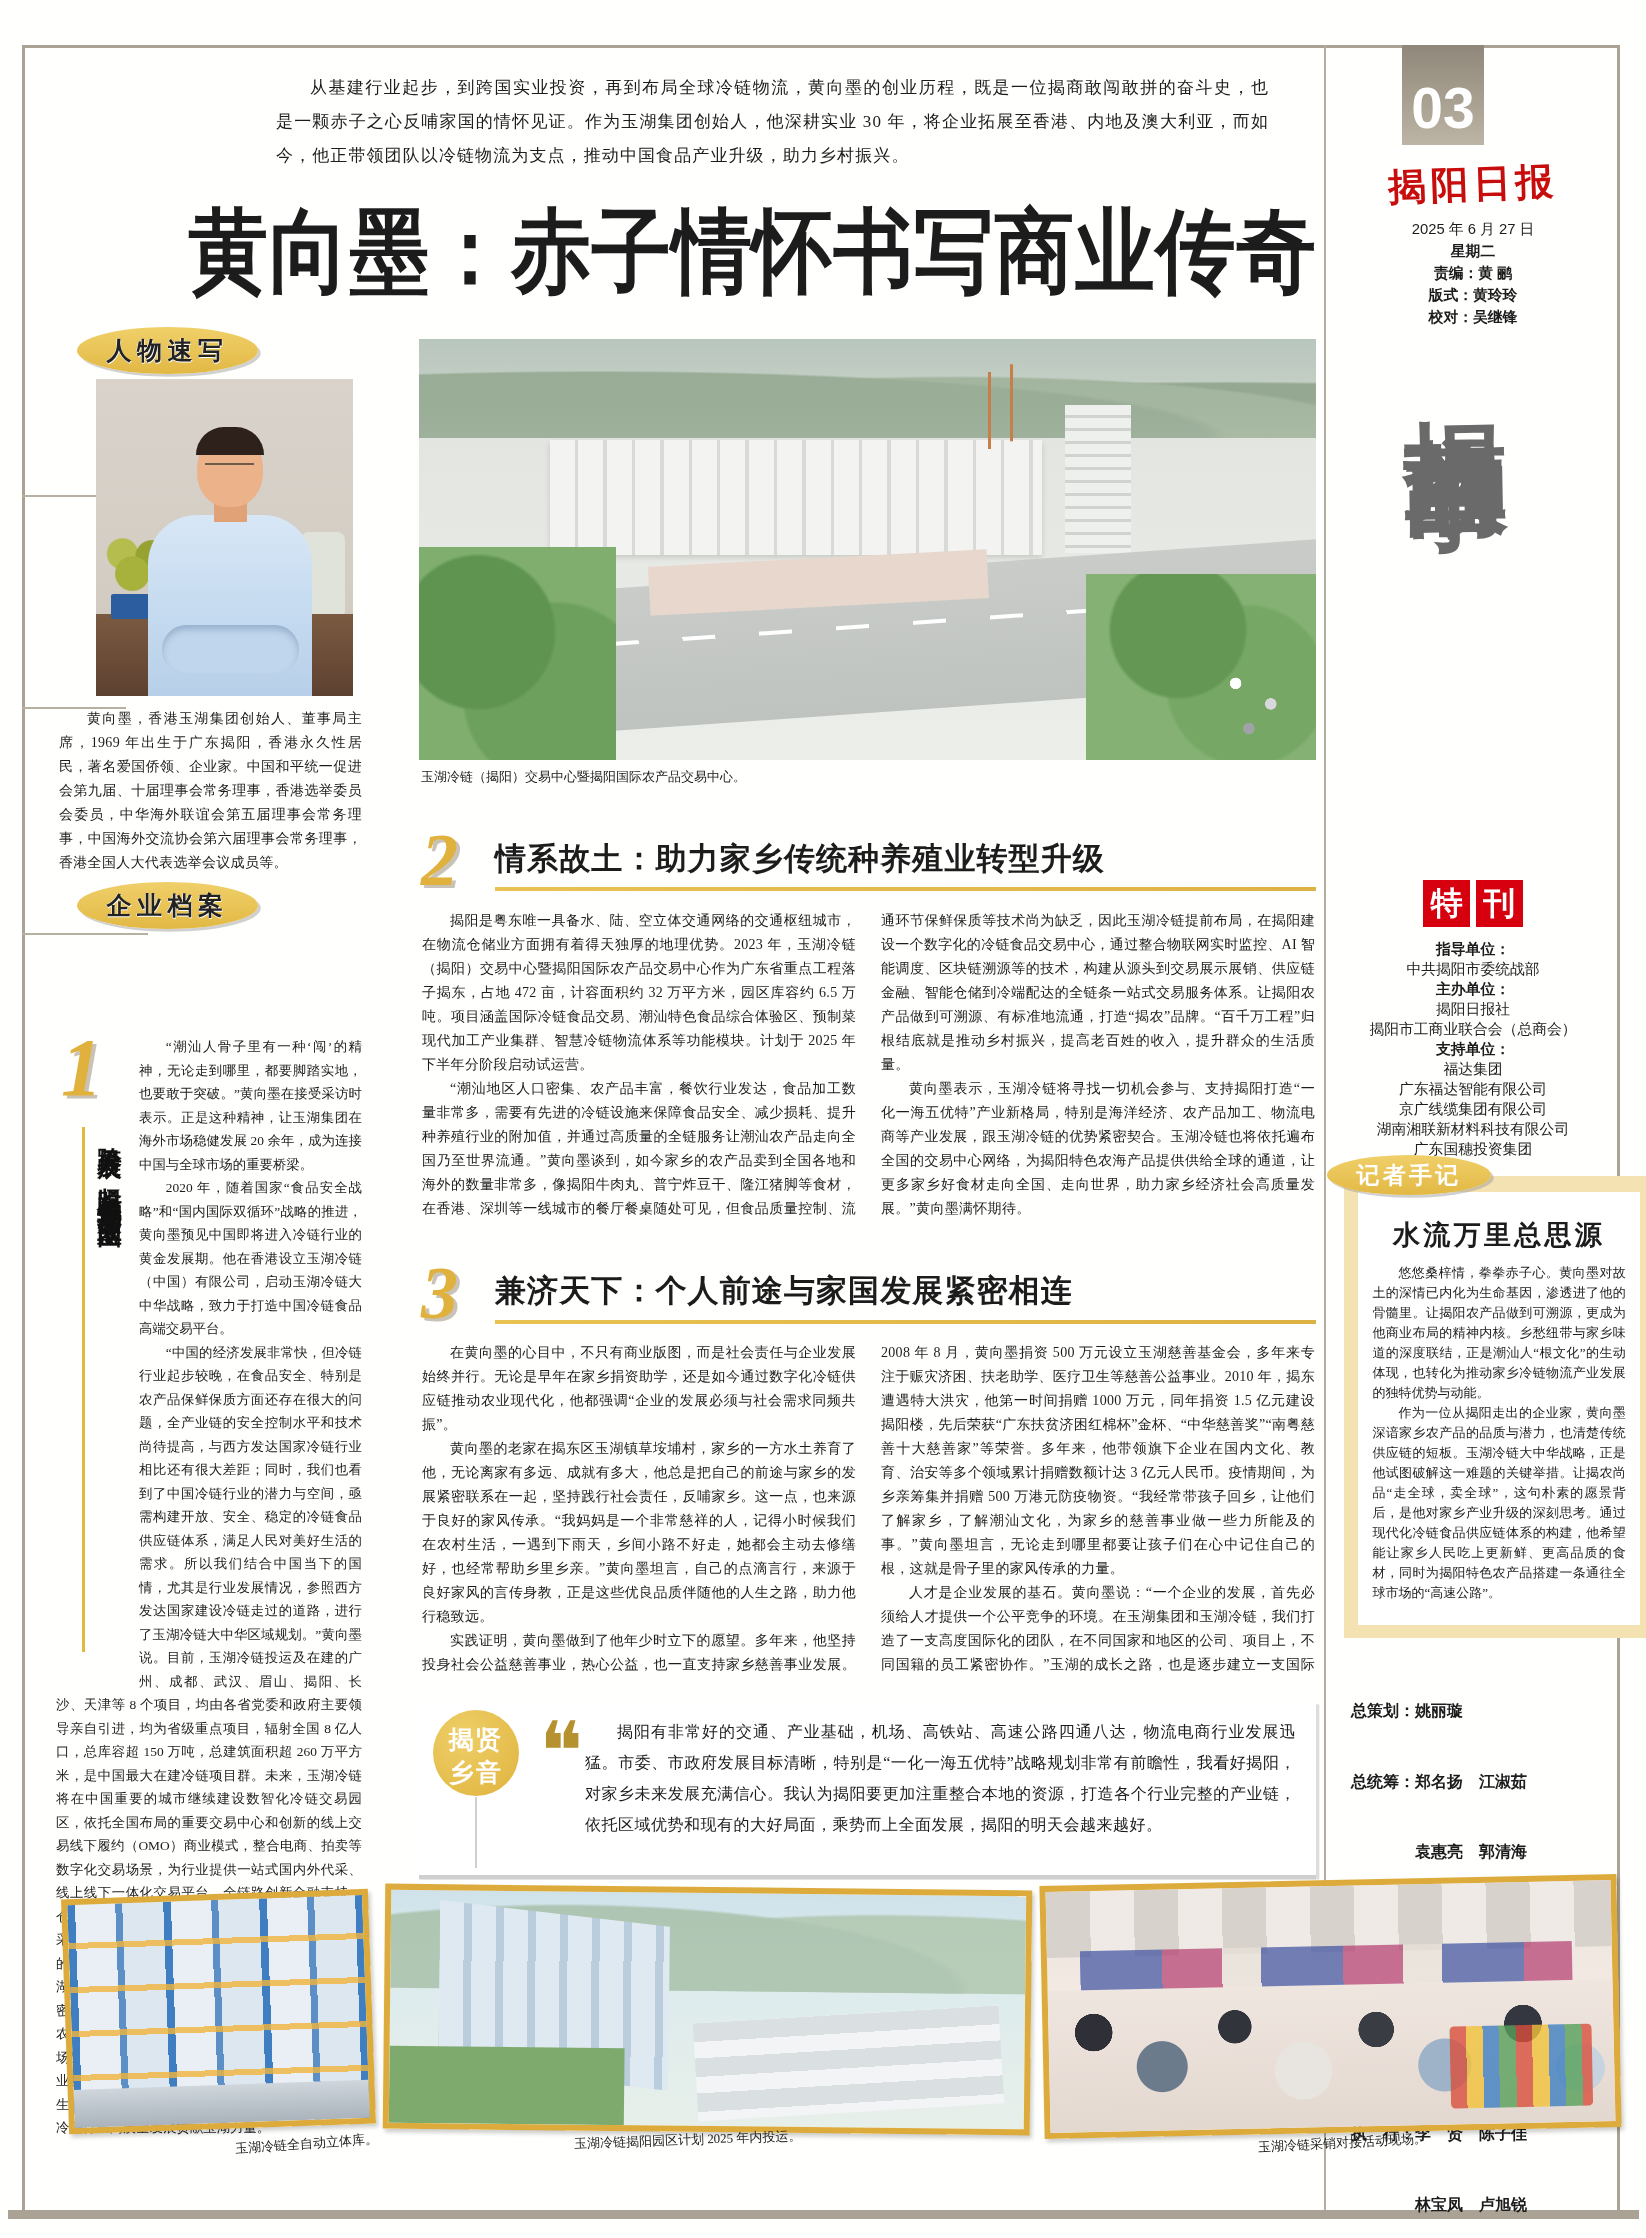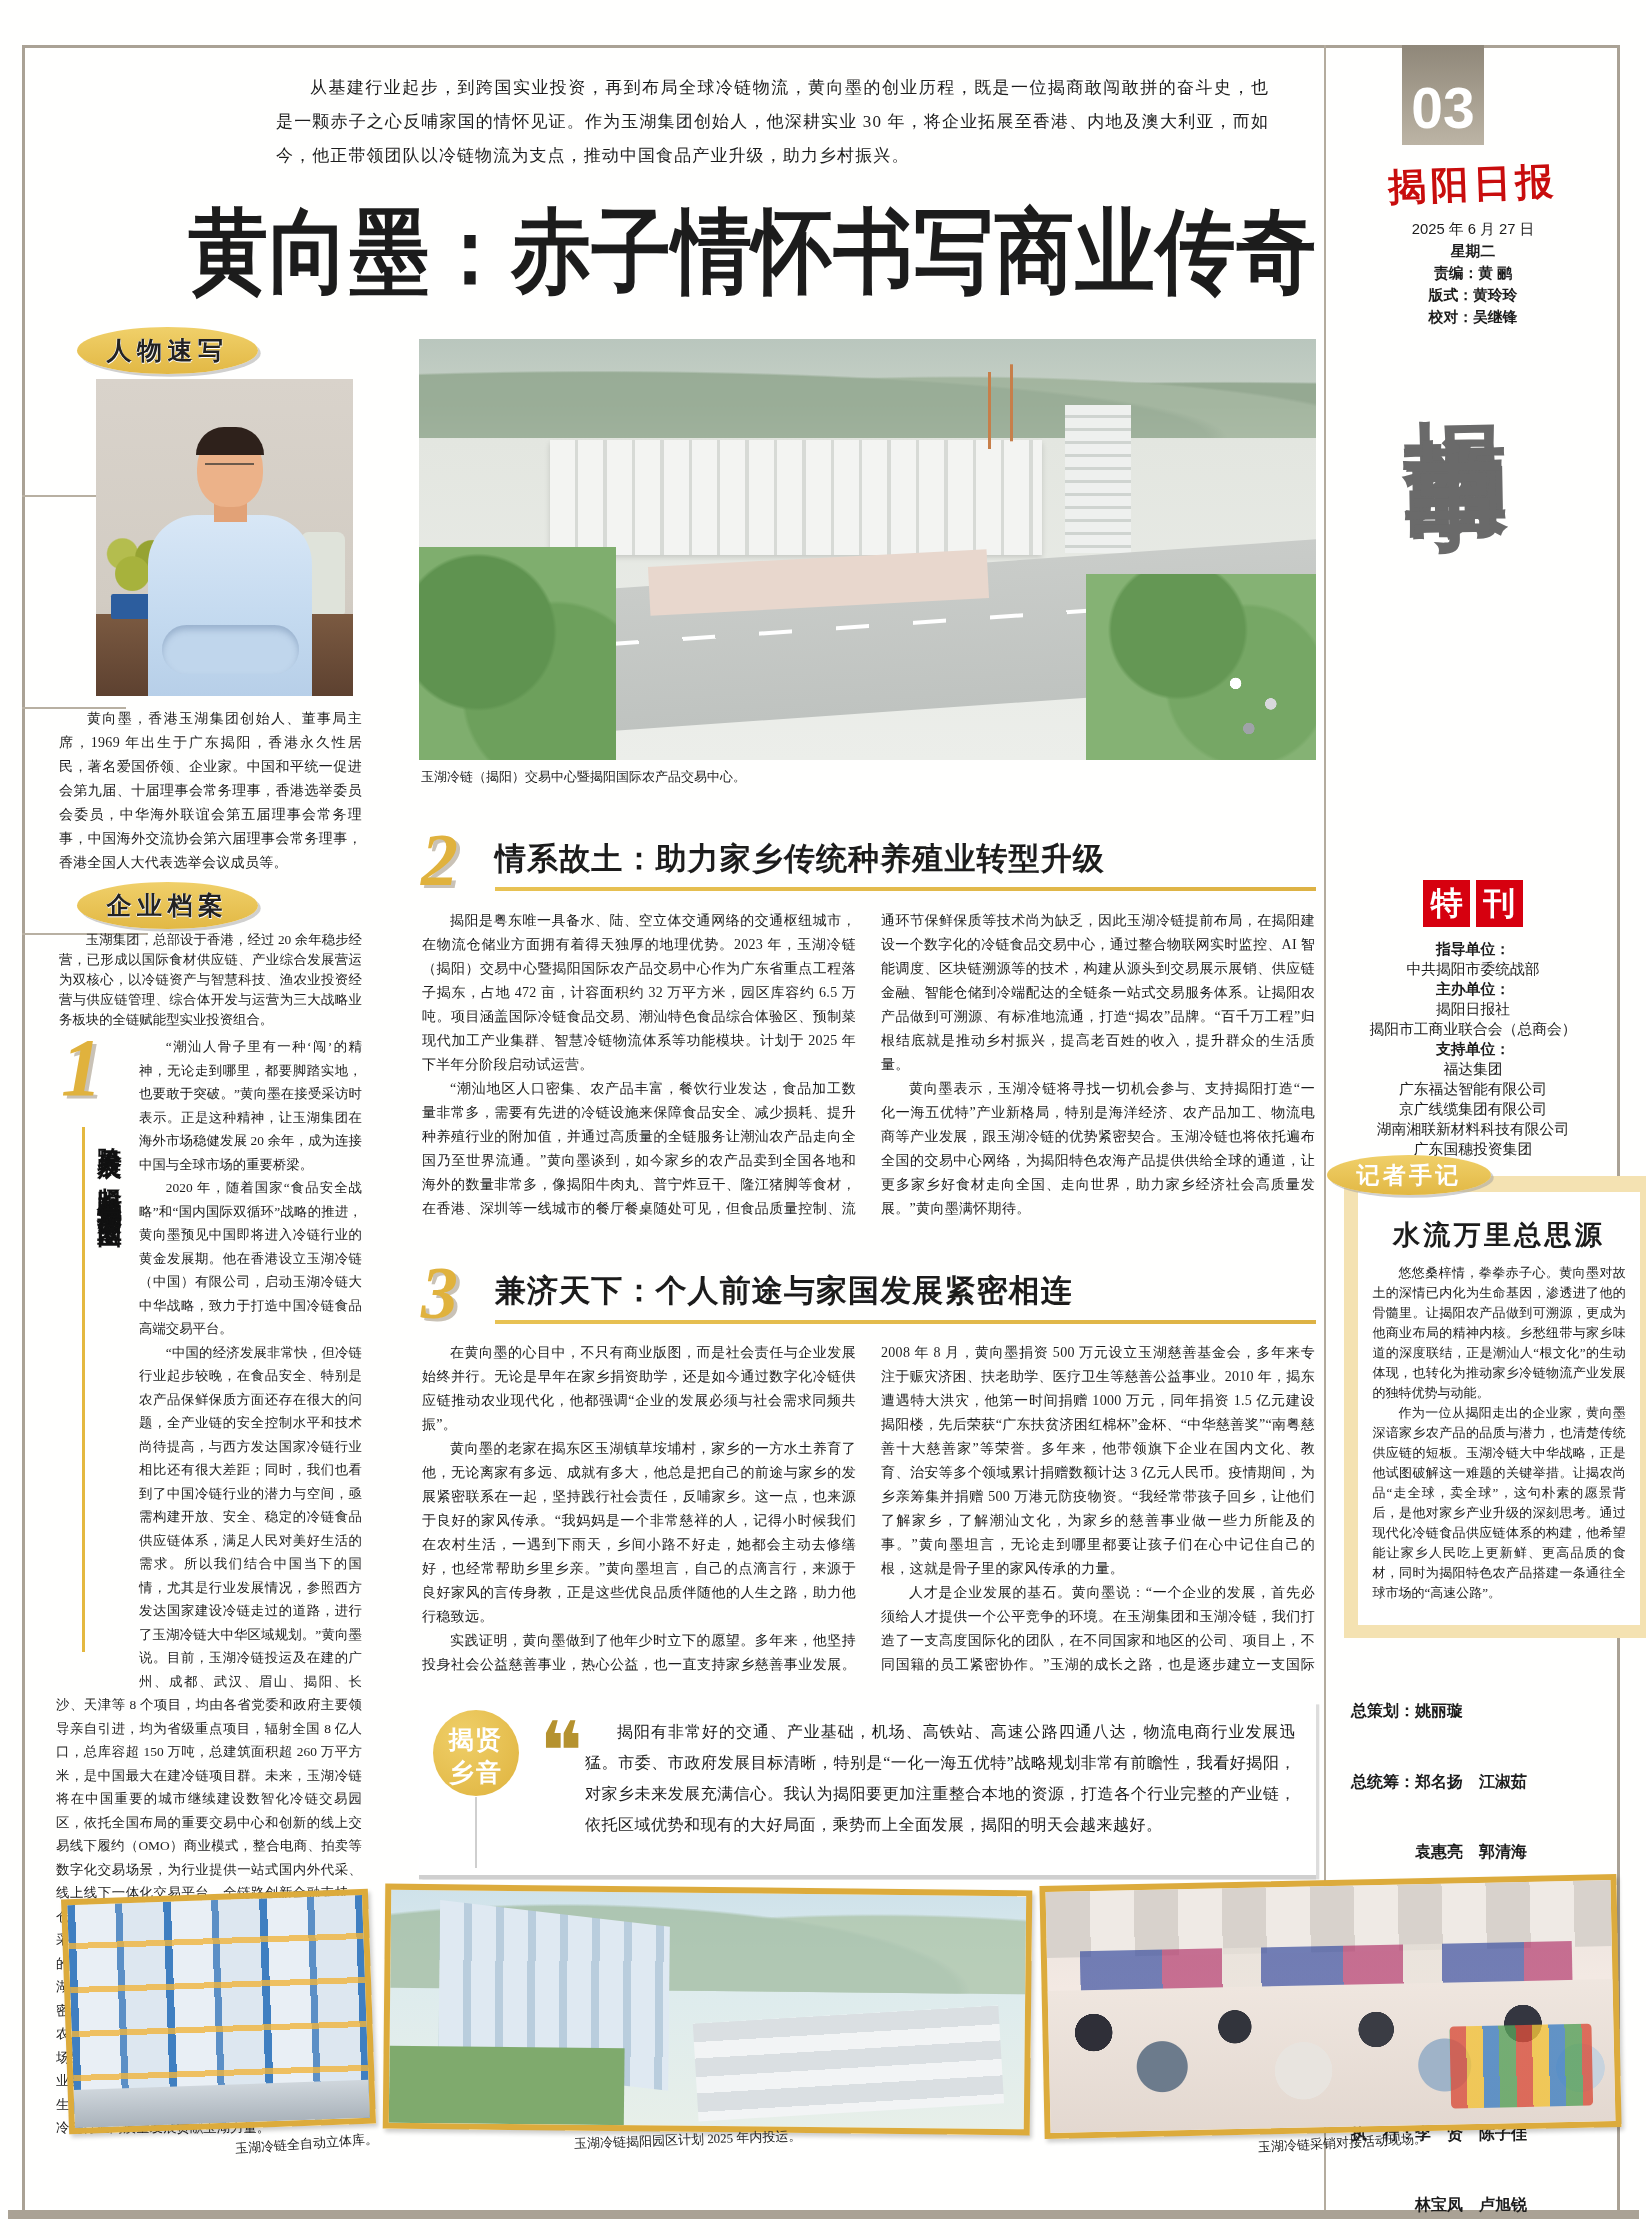--- a/index.html
+++ b/index.html
@@ -167,23 +167,20 @@
   </div>
 
   <div class="abs body-txt just indent" style="left:59px;top:707px;width:303px;height:171px;overflow:hidden;font-size:14px;line-height:24px;">
     <p>黄向墨，香港玉湖集团创始人、董事局主席，1969 年出生于广东揭阳，香港永久性居民，著名爱国侨领、企业家。中国和平统一促进会第九届、十届理事会常务理事，香港选举委员会委员，中华海外联谊会第五届理事会常务理事，中国海外交流协会第六届理事会常务理事，香港全国人大代表选举会议成员等。</p>
   </div>
 
   <div class="abs oval oval-dark" style="left:77px;top:882px;width:181px;height:47px;line-height:47px;font-size:25px;letter-spacing:5.5px;">
     <span>企业档案</span>
   </div>
 
-  <div class="abs just indent" style="left:59px;top:930px;width:303px;height:101px;overflow:hidden;font-size:13.4px;line-height:20px;">
-    <p>玉湖集团，总部设于香港，经过 20 余年稳步经营，已形成以国际食材供应链、产业综合发展营运为双核心，以冷链资产与智慧科技、渔农业投资经营与供应链管理、综合体开发与运营为三大战略业务板块的全链赋能型实业投资组合。</p>
-  </div>
 
   <div class="abs secnum" style="left:61px;top:1027px;">1</div>
   <div class="abs vline" style="left:82px;top:1127px;height:525px;"></div>
   <div class="abs vtitle" style="left:93px;top:1127px;height:553px;">跨界发展：紧跟时代浪潮拓展商业蓝图</div>
   <div class="abs just indent" style="left:56px;top:1035px;width:306px;height:1131px;overflow:hidden;font-size:13.4px;line-height:23.5px;">
     <div style="float:left;width:83px;height:654px;"></div>
     <p>“潮汕人骨子里有一种‘闯’的精神，无论走到哪里，都要脚踏实地，也要敢于突破。”黄向墨在接受采访时表示。正是这种精神，让玉湖集团在海外市场稳健发展 20 余年，成为连接中国与全球市场的重要桥梁。</p>
     <p>2020 年，随着国家“食品安全战略”和“国内国际双循环”战略的推进，黄向墨预见中国即将进入冷链行业的黄金发展期。他在香港设立玉湖冷链（中国）有限公司，启动玉湖冷链大中华战略，致力于打造中国冷链食品高端交易平台。</p>
     <p>“中国的经济发展非常快，但冷链行业起步较晚，在食品安全、特别是农产品保鲜保质方面还存在很大的问题，全产业链的安全控制水平和技术尚待提高，与西方发达国家冷链行业相比还有很大差距；同时，我们也看到了中国冷链行业的潜力与空间，亟需构建开放、安全、稳定的冷链食品供应链体系，满足人民对美好生活的需求。所以我们结合中国当下的国情，尤其是行业发展情况，参照西方发达国家建设冷链走过的道路，进行了玉湖冷链大中华区域规划。”黄向墨说。目前，玉湖冷链投运及在建的广州、成都、武汉、眉山、揭阳、长沙、天津等 8 个项目，均由各省党委和政府主要领导亲自引进，均为省级重点项目，辐射全国 8 亿人口，总库容超 150 万吨，总建筑面积超 260 万平方米，是中国最大在建冷链项目群。未来，玉湖冷链将在中国重要的城市继续建设数智化冷链交易园区，依托全国布局的重要交易中心和创新的线上交易线下履约（OMO）商业模式，整合电商、拍卖等数字化交易场景，为行业提供一站式国内外代采、线上线下一体化交易平台、全链路创新金融支持、仓干配物流解决方案等全链服务，降低园区客户的采购成本、交易成本、资金成本，为行业带来全新的、更加高效和便捷的服务体系。黄向墨表示，玉湖冷链将深度融入乡村振兴，计划在一些基础人口密集的地方建设冷链食品高效赋能基地市场，确保农产品在最快速的时间送到消费者手中，打造从农场到餐桌、从海洋到餐桌的完整食材供应链，以产业发展激活乡村新动能，积极培育和壮大行业新质生产力，通过技术创新、模式创新和管理创新，为冷链行业高质量发展贡献玉湖力量。</p>
   </div>

